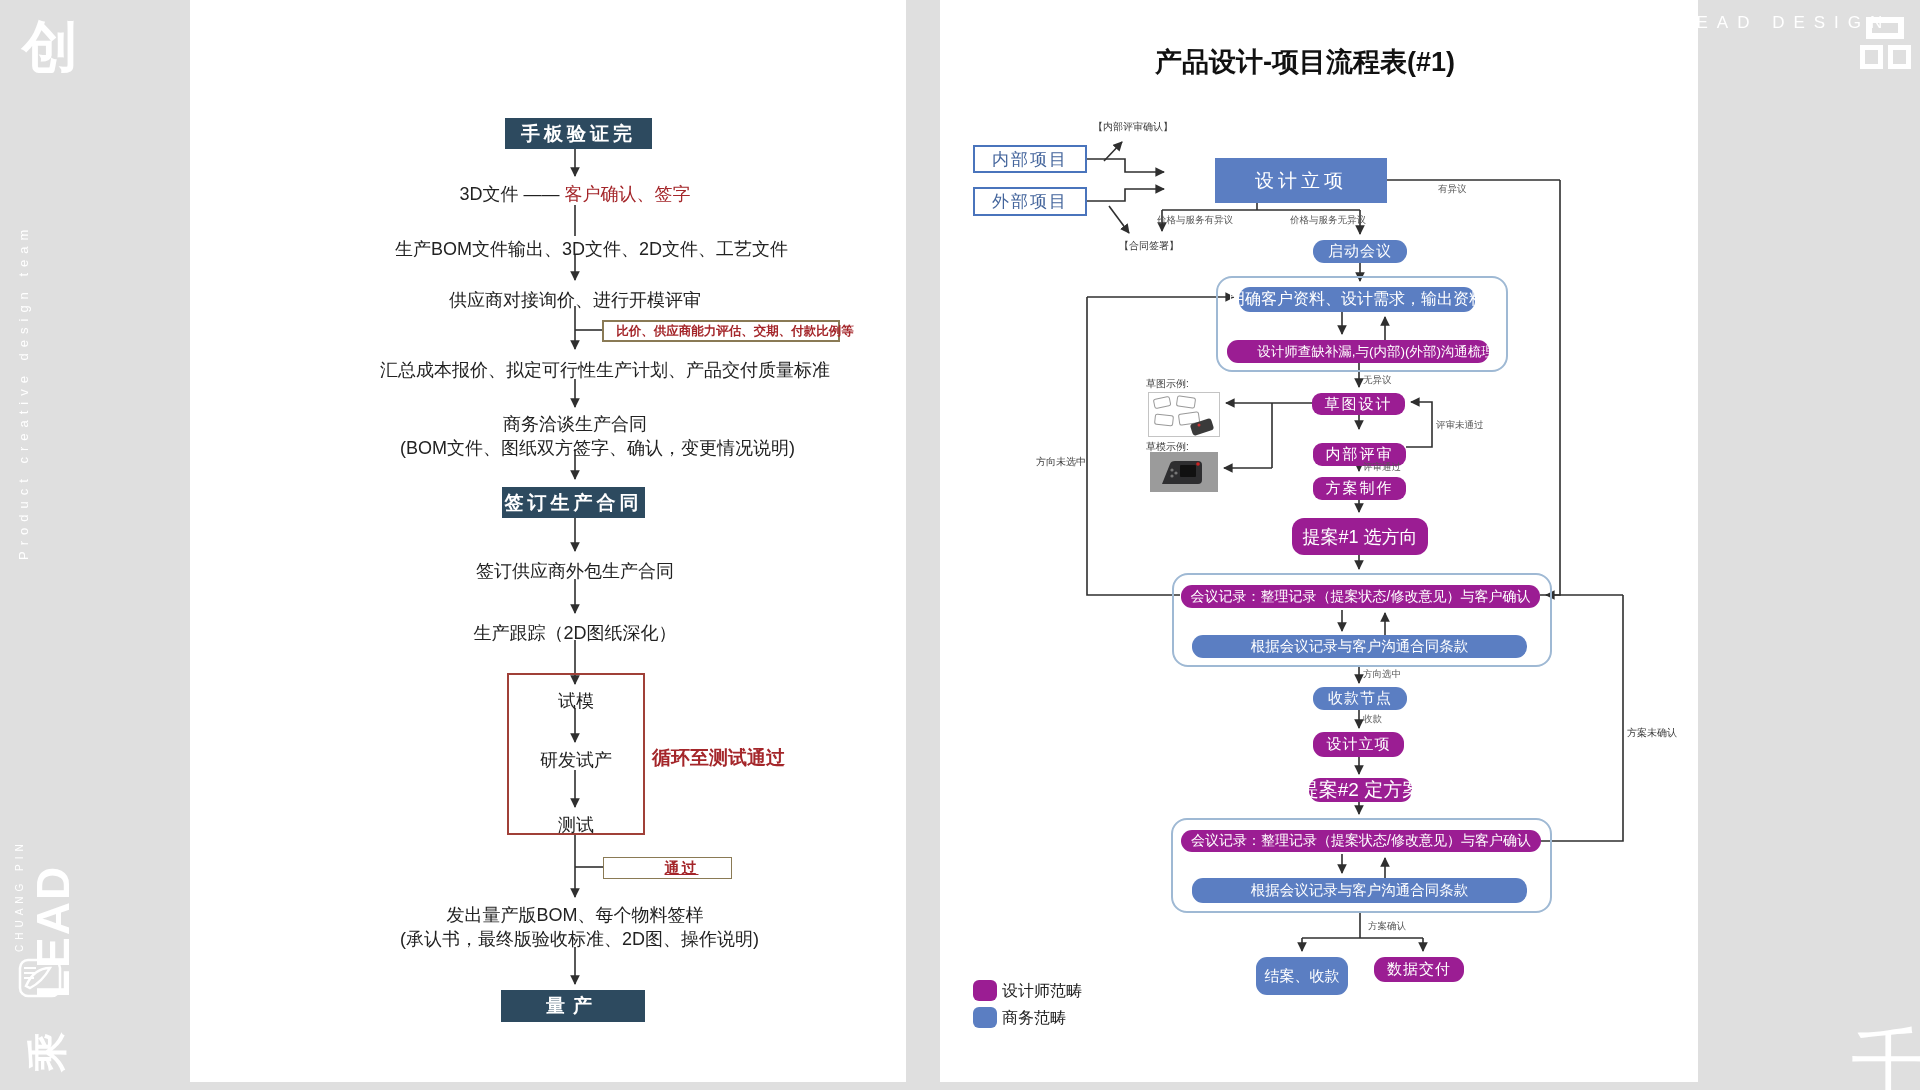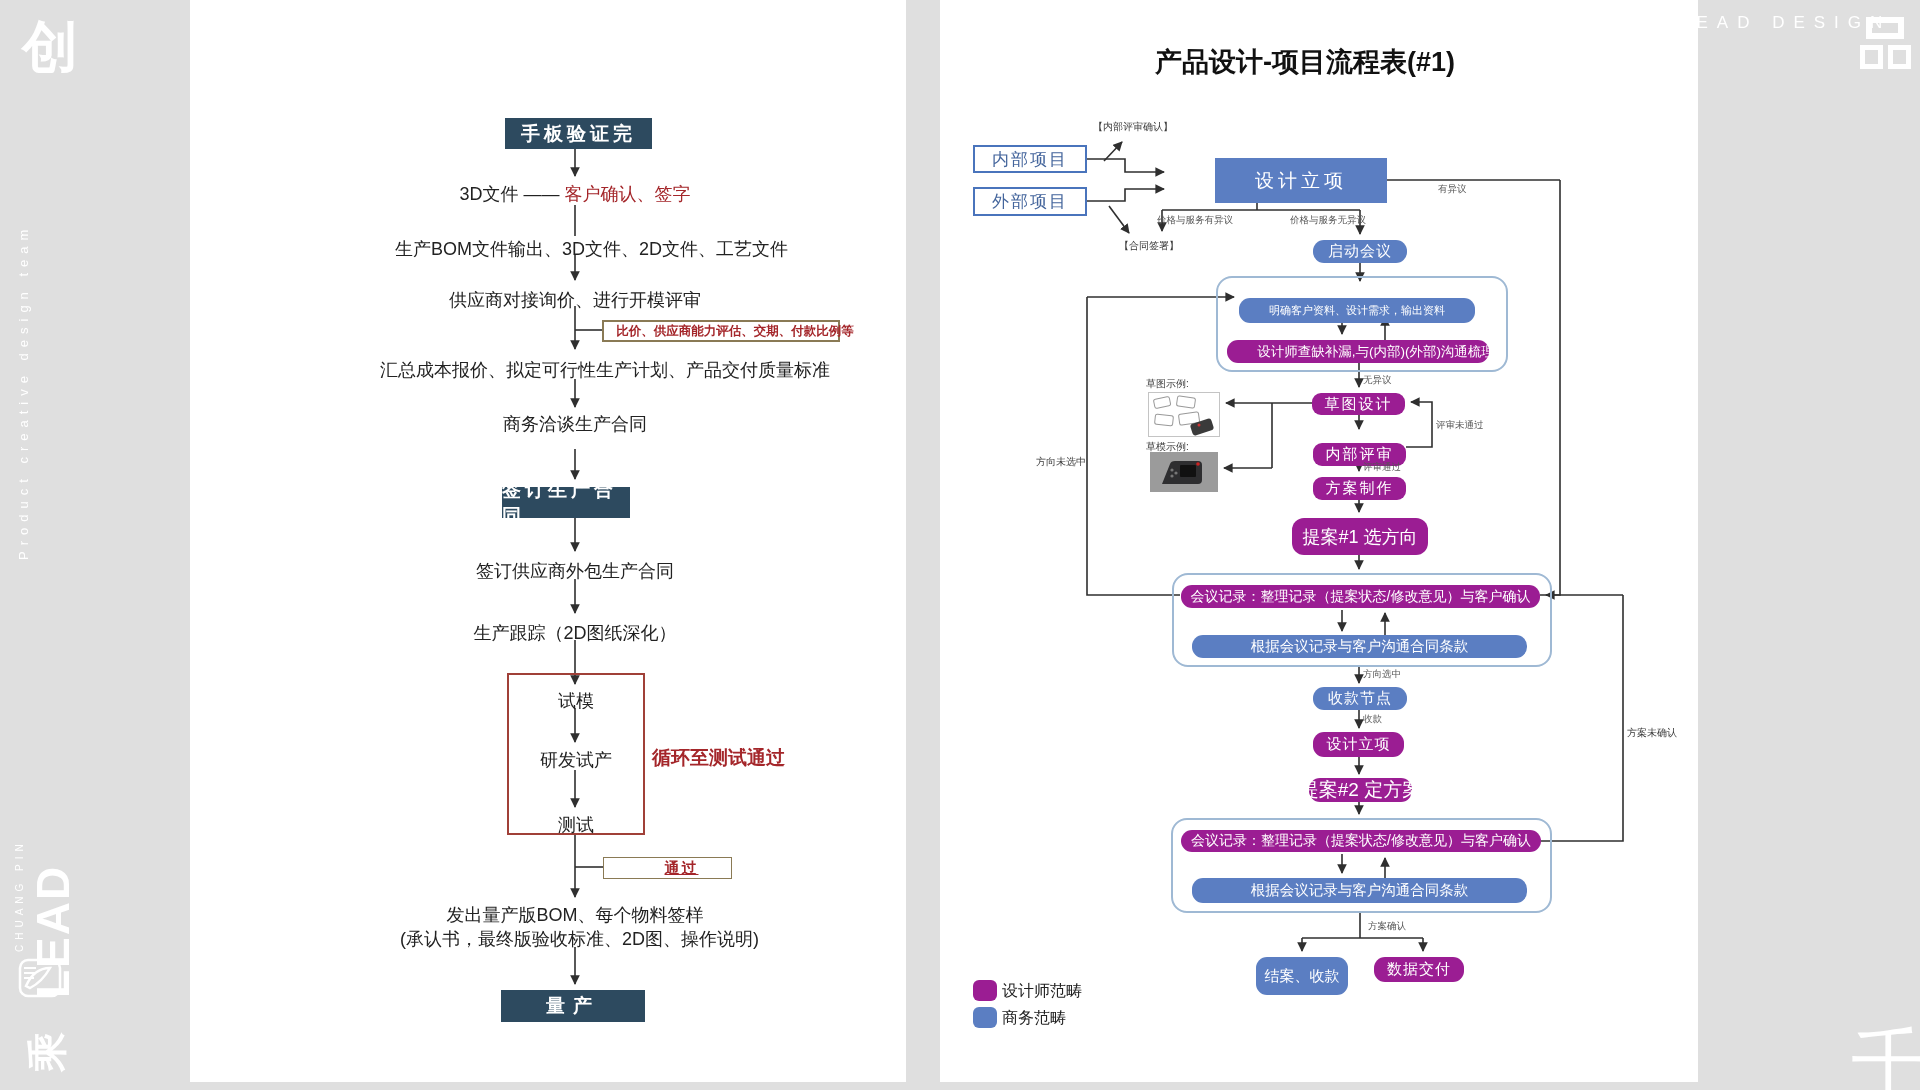--- a/index.html
+++ b/index.html
@@ -6,21 +6,21 @@
     --navy:#2d4a5f; --red:#a4262a; --magenta:#9b1d93; --blue:#5b7ec2;
     --olive:#8a7a55; --redline:#a04038; --cont:#9fb9d4; --bg:#dfdfdf;
     --ink:#1c1c1c; --wire:#2f2f2f;
   }
   *{margin:0;padding:0;box-sizing:border-box;}
   html,body{background:#888;}
   body{font-family:"Liberation Sans", sans-serif;}
   #stage{position:relative;width:1920px;height:1090px;background:var(--bg);overflow:hidden;}
   .panel{position:absolute;top:0;height:1082px;background:#ffffff;}
   .abs{position:absolute;}
-  .ctr{display:flex;align-items:center;justify-content:center;text-align:left;}
+  .ctr{display:flex;align-items:center;justify-content:center;text-align:right;}
   
   .l-title{font-size:42px;font-weight:bold;color:#111;letter-spacing:1px;white-space:nowrap;}
   .navy-box{background:var(--navy);color:#fff;font-weight:bold;font-size:19px;letter-spacing:4px;}
   .l-txt{font-size:18px;color:#222;white-space:nowrap;text-align:center;}
   .red-txt{color:var(--red);}
   .red-bold{color:var(--red);font-weight:bold;}
   .olive-box{background:#fff;border:2px solid var(--olive);padding-left:28px;}
   .side-note{font-size:12.5px;font-weight:bold;color:var(--red);white-space:nowrap;}
   .red-frame{border:2px solid var(--redline);background:transparent;}
   .pass-txt{font-size:15px;font-weight:bold;color:var(--red);text-decoration:underline;letter-spacing:2px;}
@@ -158,23 +158,24 @@
   <div class="abs node l-txt" style="left:395px;top:237px;width:360px;">生产BOM文件输出、3D文件、2D文件、工艺文件</div>
 
   <div class="abs node l-txt" style="left:440px;top:288px;width:270px;">供应商对接询价、进行开模评审</div>
 
   <div class="abs node olive-box ctr side-note" style="left:602px;top:320px;width:238px;height:22px;">比价、供应商能力评估、交期、付款比例等</div>
 
   <div class="abs node l-txt" style="left:380px;top:358px;width:390px;">汇总成本报价、拟定可行性生产计划、产品交付质量标准</div>
 
   <div class="abs node l-txt" style="left:400px;top:412px;width:350px;">
     <div>商务洽谈生产合同</div>
-  </div>
-
-  <div class="abs node navy-box ctr" style="left:502px;top:487px;width:128px;height:31px;">签订生产合同</div>
+    <div>(BOM文件、图纸双方签字、确认，变更情况说明)</div>
+  </div>
+
+  <div class="abs node navy-box ctr" style="left:502px;top:487px;width:143px;height:31px;">签订生产合同</div>
 
   <div class="abs node l-txt" style="left:440px;top:559px;width:270px;">签订供应商外包生产合同</div>
 
   <div class="abs node l-txt" style="left:450px;top:621px;width:250px;">生产跟踪（2D图纸深化）</div>
 
   <div class="abs node red-frame" style="left:507px;top:673px;width:138px;height:162px;"></div>
   <div class="abs node l-txt" style="left:507px;top:689px;width:138px;">试模</div>
   <div class="abs node l-txt" style="left:507px;top:748px;width:138px;">研发试产</div>
   <div class="abs node l-txt" style="left:507px;top:813px;width:138px;">测试</div>
   <div class="abs node red-bold" style="left:652px;top:745px;font-size:19px;white-space:nowrap;">循环至测试通过</div>
@@ -196,21 +197,21 @@
   <div class="abs node sm-label" style="left:1119px;top:239px;">【合同签署】</div>
 
   <div class="abs node blue-box ctr" style="left:1171px;top:158px;width:172px;height:45px;font-size:19px;letter-spacing:4px;margin-left:44px;">设计立项</div>
   <div class="abs node xs-label" style="left:1438px;top:183px;">有异议</div>
   <div class="abs node xs-label" style="left:1157px;top:214px;">价格与服务有异议</div>
   <div class="abs node xs-label" style="left:1290px;top:214px;">价格与服务无异议</div>
 
   <div class="abs node pill pill-blue ctr" style="left:1313px;top:240px;width:94px;height:23px;font-size:15px;letter-spacing:1px;">启动会议</div>
 
   <div class="abs node container-box" style="left:1216px;top:276px;width:292px;height:96px;"></div>
-  <div class="abs node pill pill-blue ctr" style="left:1239px;top:287px;width:236px;height:25px;font-size:11px;margin-top:11px;">明确客户资料、设计需求，输出资料</div>
+  <div class="abs node pill pill-blue ctr" style="left:1239px;top:287px;width:236px;height:25px;font-size:16px;">明确客户资料、设计需求，输出资料</div>
   <div class="abs node pill pill-mag ctr" style="left:1227px;top:340px;width:262px;height:23px;font-size:13.5px;padding-left:36px;">设计师查缺补漏,与(内部)(外部)沟通梳理</div>
   <div class="abs node xs-label" style="left:1363px;top:374px;">无异议</div>
 
   <div class="abs node sm-label" style="left:1146px;top:377px;">草图示例:</div>
   <div class="abs node example-img1" style="left:1148px;top:392px;width:72px;height:45px;">
     <svg width="72" height="45" viewBox="0 0 72 45">
       <rect x="5" y="5" width="16" height="9" rx="2" fill="none" stroke="#999" stroke-width="1" transform="rotate(-12 13 9)"></rect>
       <rect x="28" y="4" width="18" height="10" rx="2" fill="none" stroke="#999" stroke-width="1" transform="rotate(8 37 9)"></rect>
       <rect x="6" y="22" width="18" height="10" rx="2" fill="none" stroke="#999" stroke-width="1" transform="rotate(6 15 27)"></rect>
       <rect x="30" y="20" width="20" height="11" rx="2" fill="none" stroke="#999" stroke-width="1" transform="rotate(-8 40 25)"></rect>

